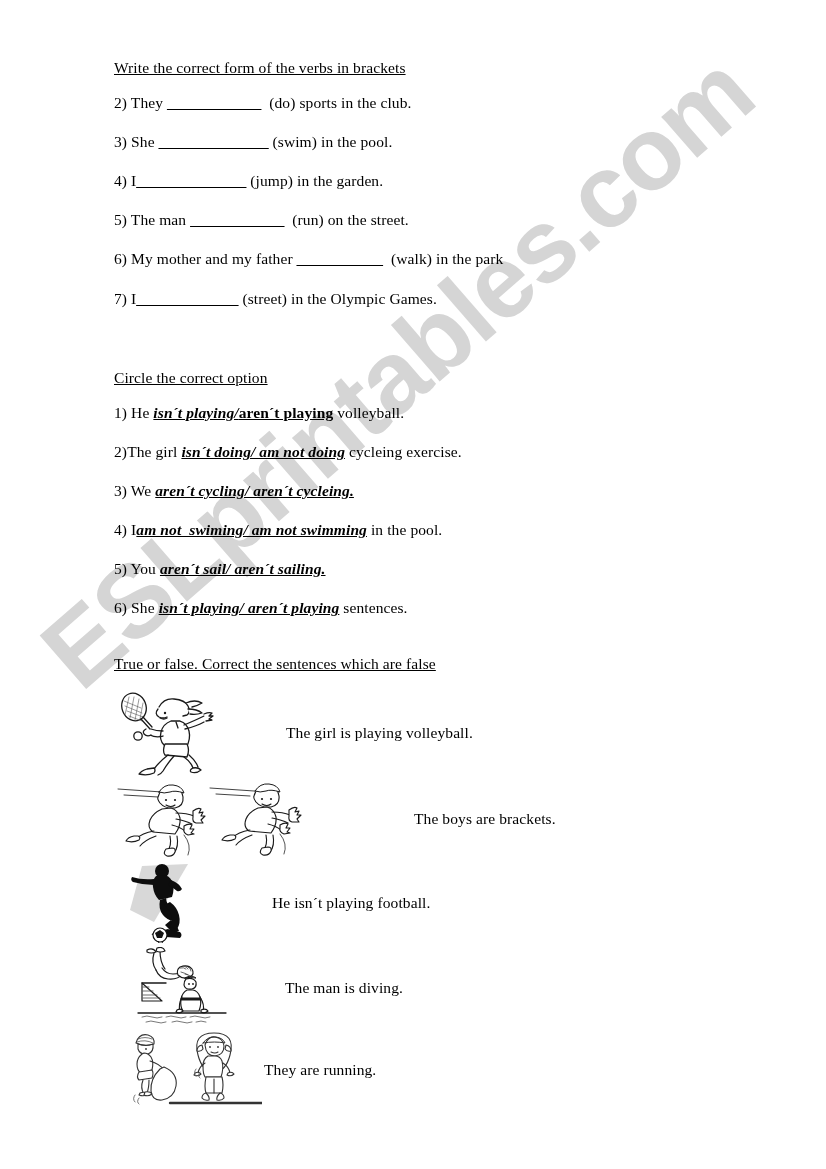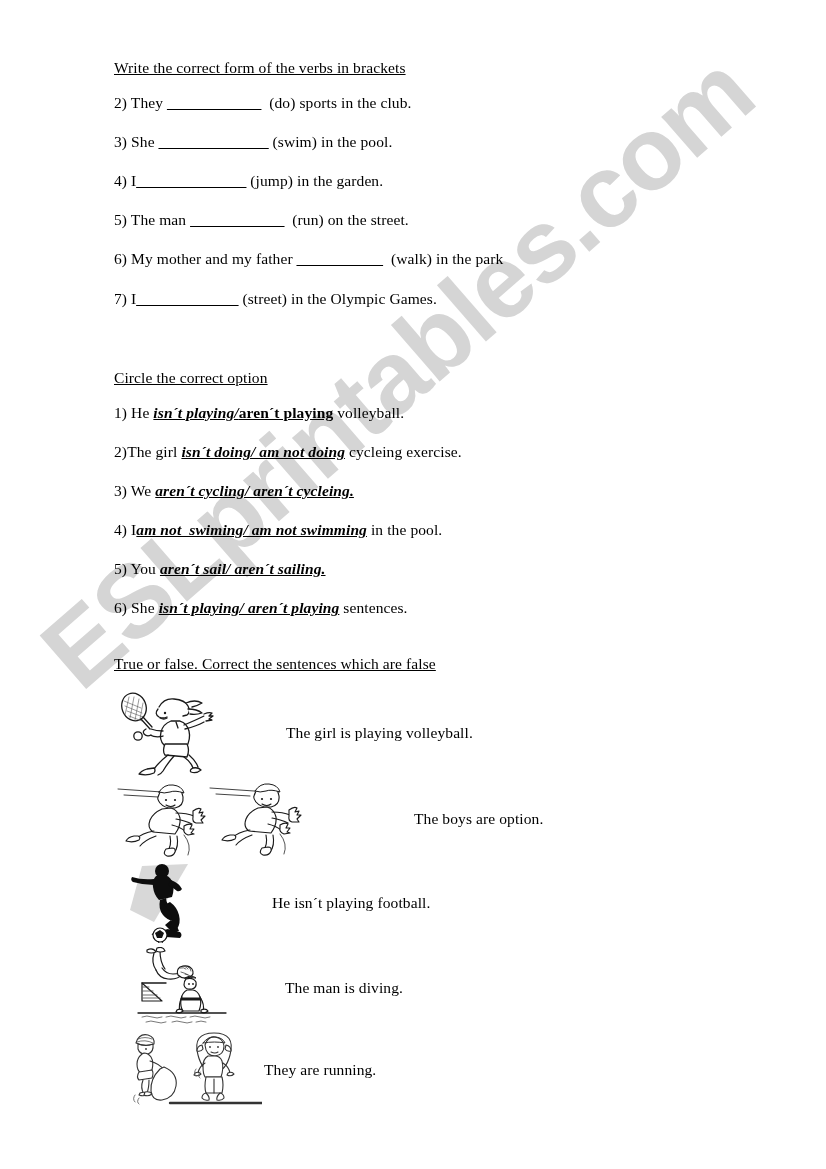--- a/index.html
+++ b/index.html
@@ -273,21 +273,21 @@
                 <path d="M42 57 q-11 4 -16 10"></path>
                 <path d="M20 57 q-6 1 -8 5 q7 2 13 -1 q2 -3 -1 -4z" fill="#ffffff"></path>
                 <path d="M56 57 q2 10 -3 16"></path>
                 <path d="M63 57 q2 11 -3 17"></path>
                 <path d="M52 70 q-4 5 1 7 q6 1 8 -4 q1 -4 -3 -4z" fill="#ffffff"></path>
                 <path d="M70 56 q8 10 4 20" stroke="#555" stroke-width="1"></path>
               </g>
             </g>
           </svg>
         </div>
-        <div class="pic-text ind-2">The boys are option.</div>
+        <div class="pic-text ind-2">The boys are brackets.</div>
       </div>
 
       <div class="pic-row row-football">
         <div class="pic-cell">
           <svg width="120" height="82" viewBox="0 0 120 82">
 
             <path d="M28 4 L74 2 L40 60 L16 48 Z" fill="#d8d8d8"></path>
 
             <g fill="#0d0d0d" stroke="none">
 

